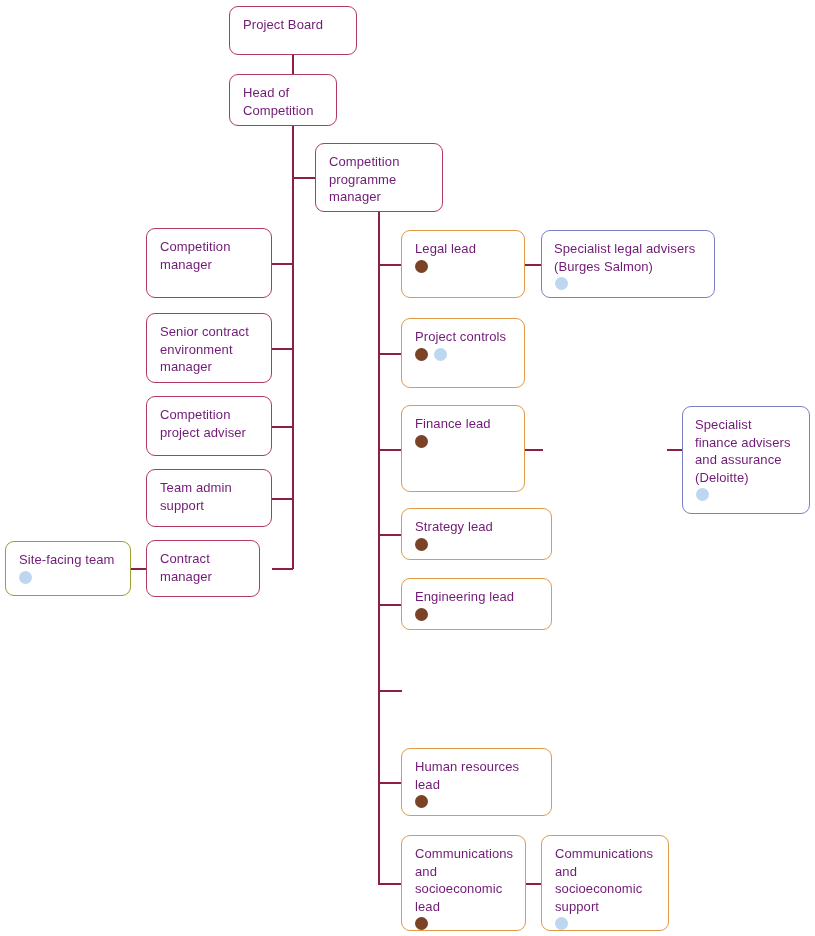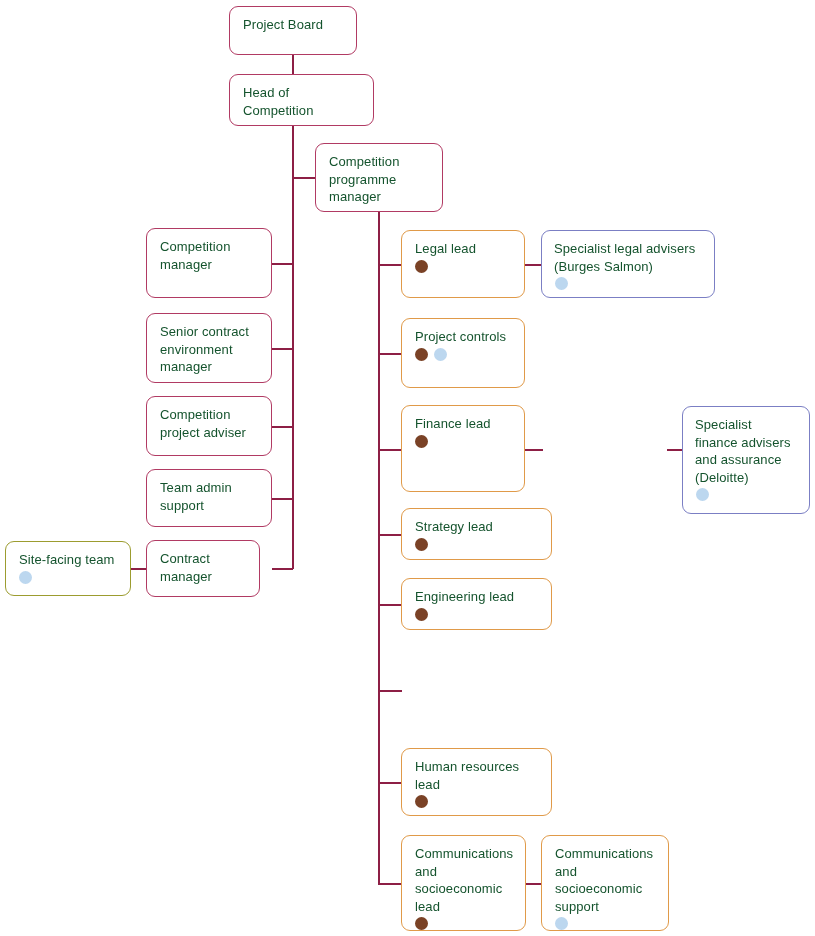--- a/index.html
+++ b/index.html
@@ -17,21 +17,21 @@
   }
   .node {
     position: absolute;
     box-sizing: border-box;
     background: #ffffff;
     border: 1.6px solid #b5356b;
     border-radius: 9px;
     padding: 9px 11px 8px 13px;
     font-size: 13px;
     line-height: 17.5px;
-    color: #14532d;
+    color: #701a75;
     letter-spacing: 0.1px;
   }
   .node.pink   { border-color: #b13a63; }
   .node.orange { border-color: #e09a49; }
   .node.purple { border-color: #7b7fc4; padding-left: 12px; }
   .node.olive  { border-color: #9c9c2f; }
 
   .node .label { display: block; white-space: pre-line; }
 
   .dots {
@@ -79,21 +79,21 @@
     <div class="conn h" style="left: 378px; top: 690px; width: 24px;"></div>
     <div class="conn h" style="left: 378px; top: 782px; width: 24px;"></div>
     <div class="conn h" style="left: 378px; top: 883px; width: 24px;"></div>
     <div class="conn h" style="left: 525px; top: 264px; width: 17px;"></div>
     <div class="conn h" style="left: 525px; top: 449px; width: 18px;"></div>
     <div class="conn h" style="left: 667px; top: 449px; width: 16px;"></div>
     <div class="conn h" style="left: 526px; top: 883px; width: 16px;"></div>
     <div class="node pink" style="left: 229px; top: 6px; width: 128px; height: 49px;">
       <span class="label">Project Board</span>
     </div>
-    <div class="node pink" style="left: 229px; top: 74px; width: 145px; height: 52px;">
+    <div class="node pink" style="left: 229px; top: 74px; width: 108px; height: 52px;">
       <span class="label">Head of
 Competition</span>
     </div>
     <div class="node pink" style="left: 315px; top: 143px; width: 128px; height: 69px;">
       <span class="label">Competition
 programme
 manager</span>
     </div>
     <div class="node pink" style="left: 146px; top: 228px; width: 126px; height: 70px;">
       <span class="label">Competition

